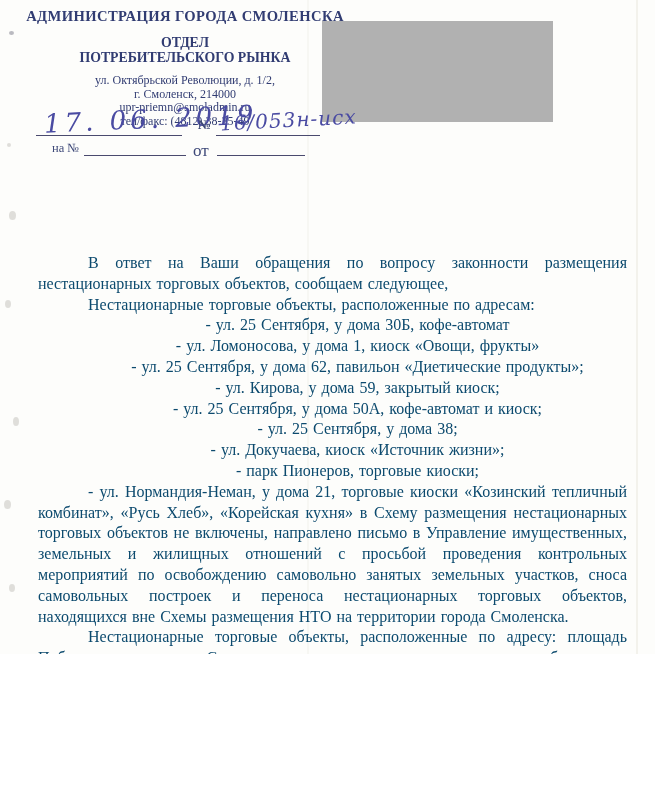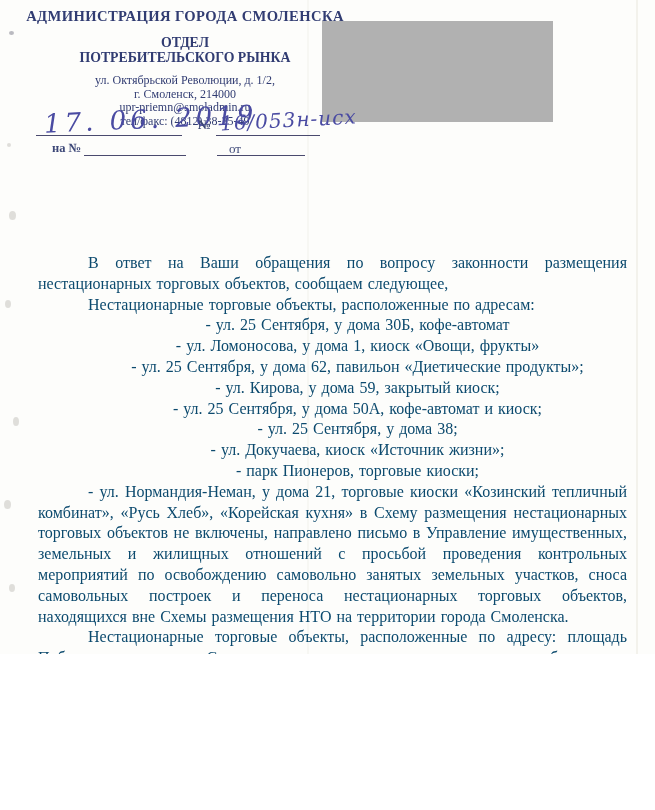--- a/index.html
+++ b/index.html
@@ -45,23 +45,23 @@
     transform: rotate(-2.5deg); white-space: nowrap;
   }
   .date-underline { position: absolute; left: 36px; top: 135px; width: 146px; height: 1px; background: #4a4a6e; }
   .num-sign { position: absolute; left: 198px; top: 117px; font-size: 13px; font-weight: bold; }
   .hand-number {
     position: absolute; left: 220px; top: 108px;
     font-size: 20px; letter-spacing: 1px;
     transform: rotate(-3deg); white-space: nowrap;
   }
   .number-underline { position: absolute; left: 216px; top: 135px; width: 104px; height: 1px; background: #4a4a6e; }
-  .reply-prefix { position: absolute; left: 52px; top: 141px; font-size: 12.5px; font-weight: bold; }
+  .reply-prefix { position: absolute; left: 52px; top: 141px; font-size: 12.5px; }
   .reply-line-1 { position: absolute; left: 84px; top: 155px; width: 102px; height: 1px; background: #4a4a6e; }
-  .reply-from { position: absolute; left: 193px; top: 141px; font-size: 13px; margin-left: 36px; }
+  .reply-from { position: absolute; left: 193px; top: 141px; font-size: 17px; }
   .reply-line-2 { position: absolute; left: 217px; top: 155px; width: 88px; height: 1px; background: #4a4a6e; }
 
   
   .redaction {
     position: absolute; left: 322px; top: 21px;
     width: 231px; height: 101px;
     background: #b1b1b1;
   }
 
   

